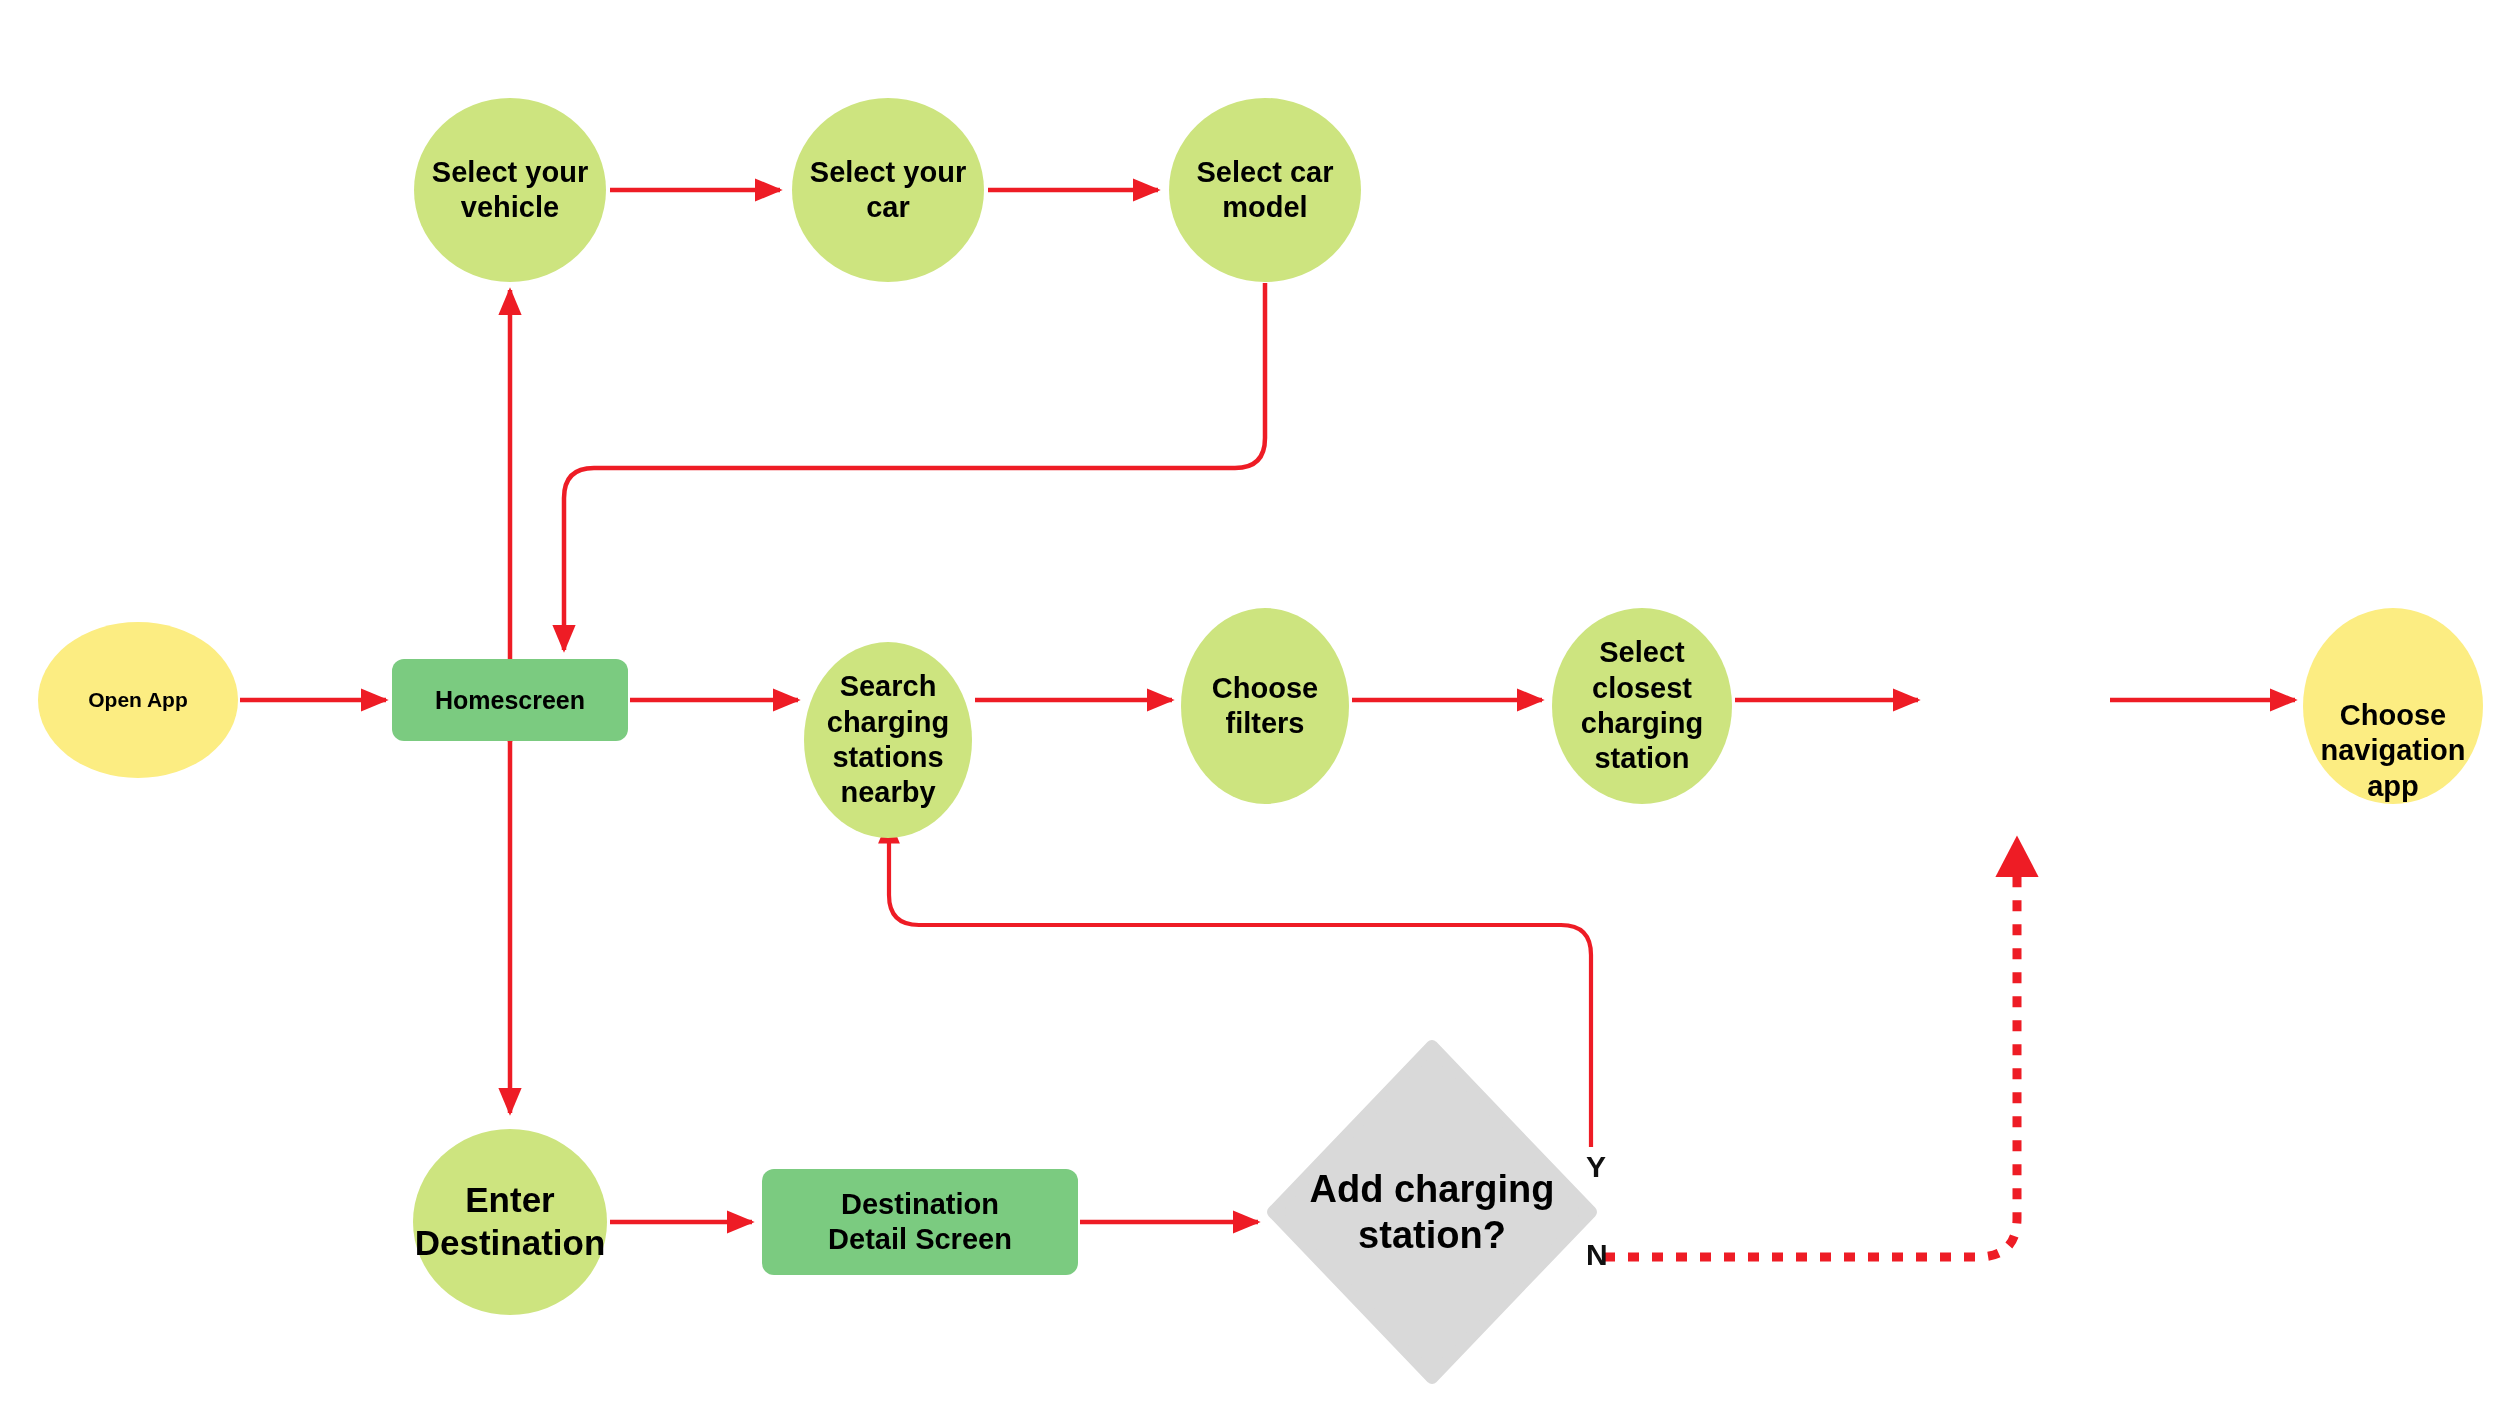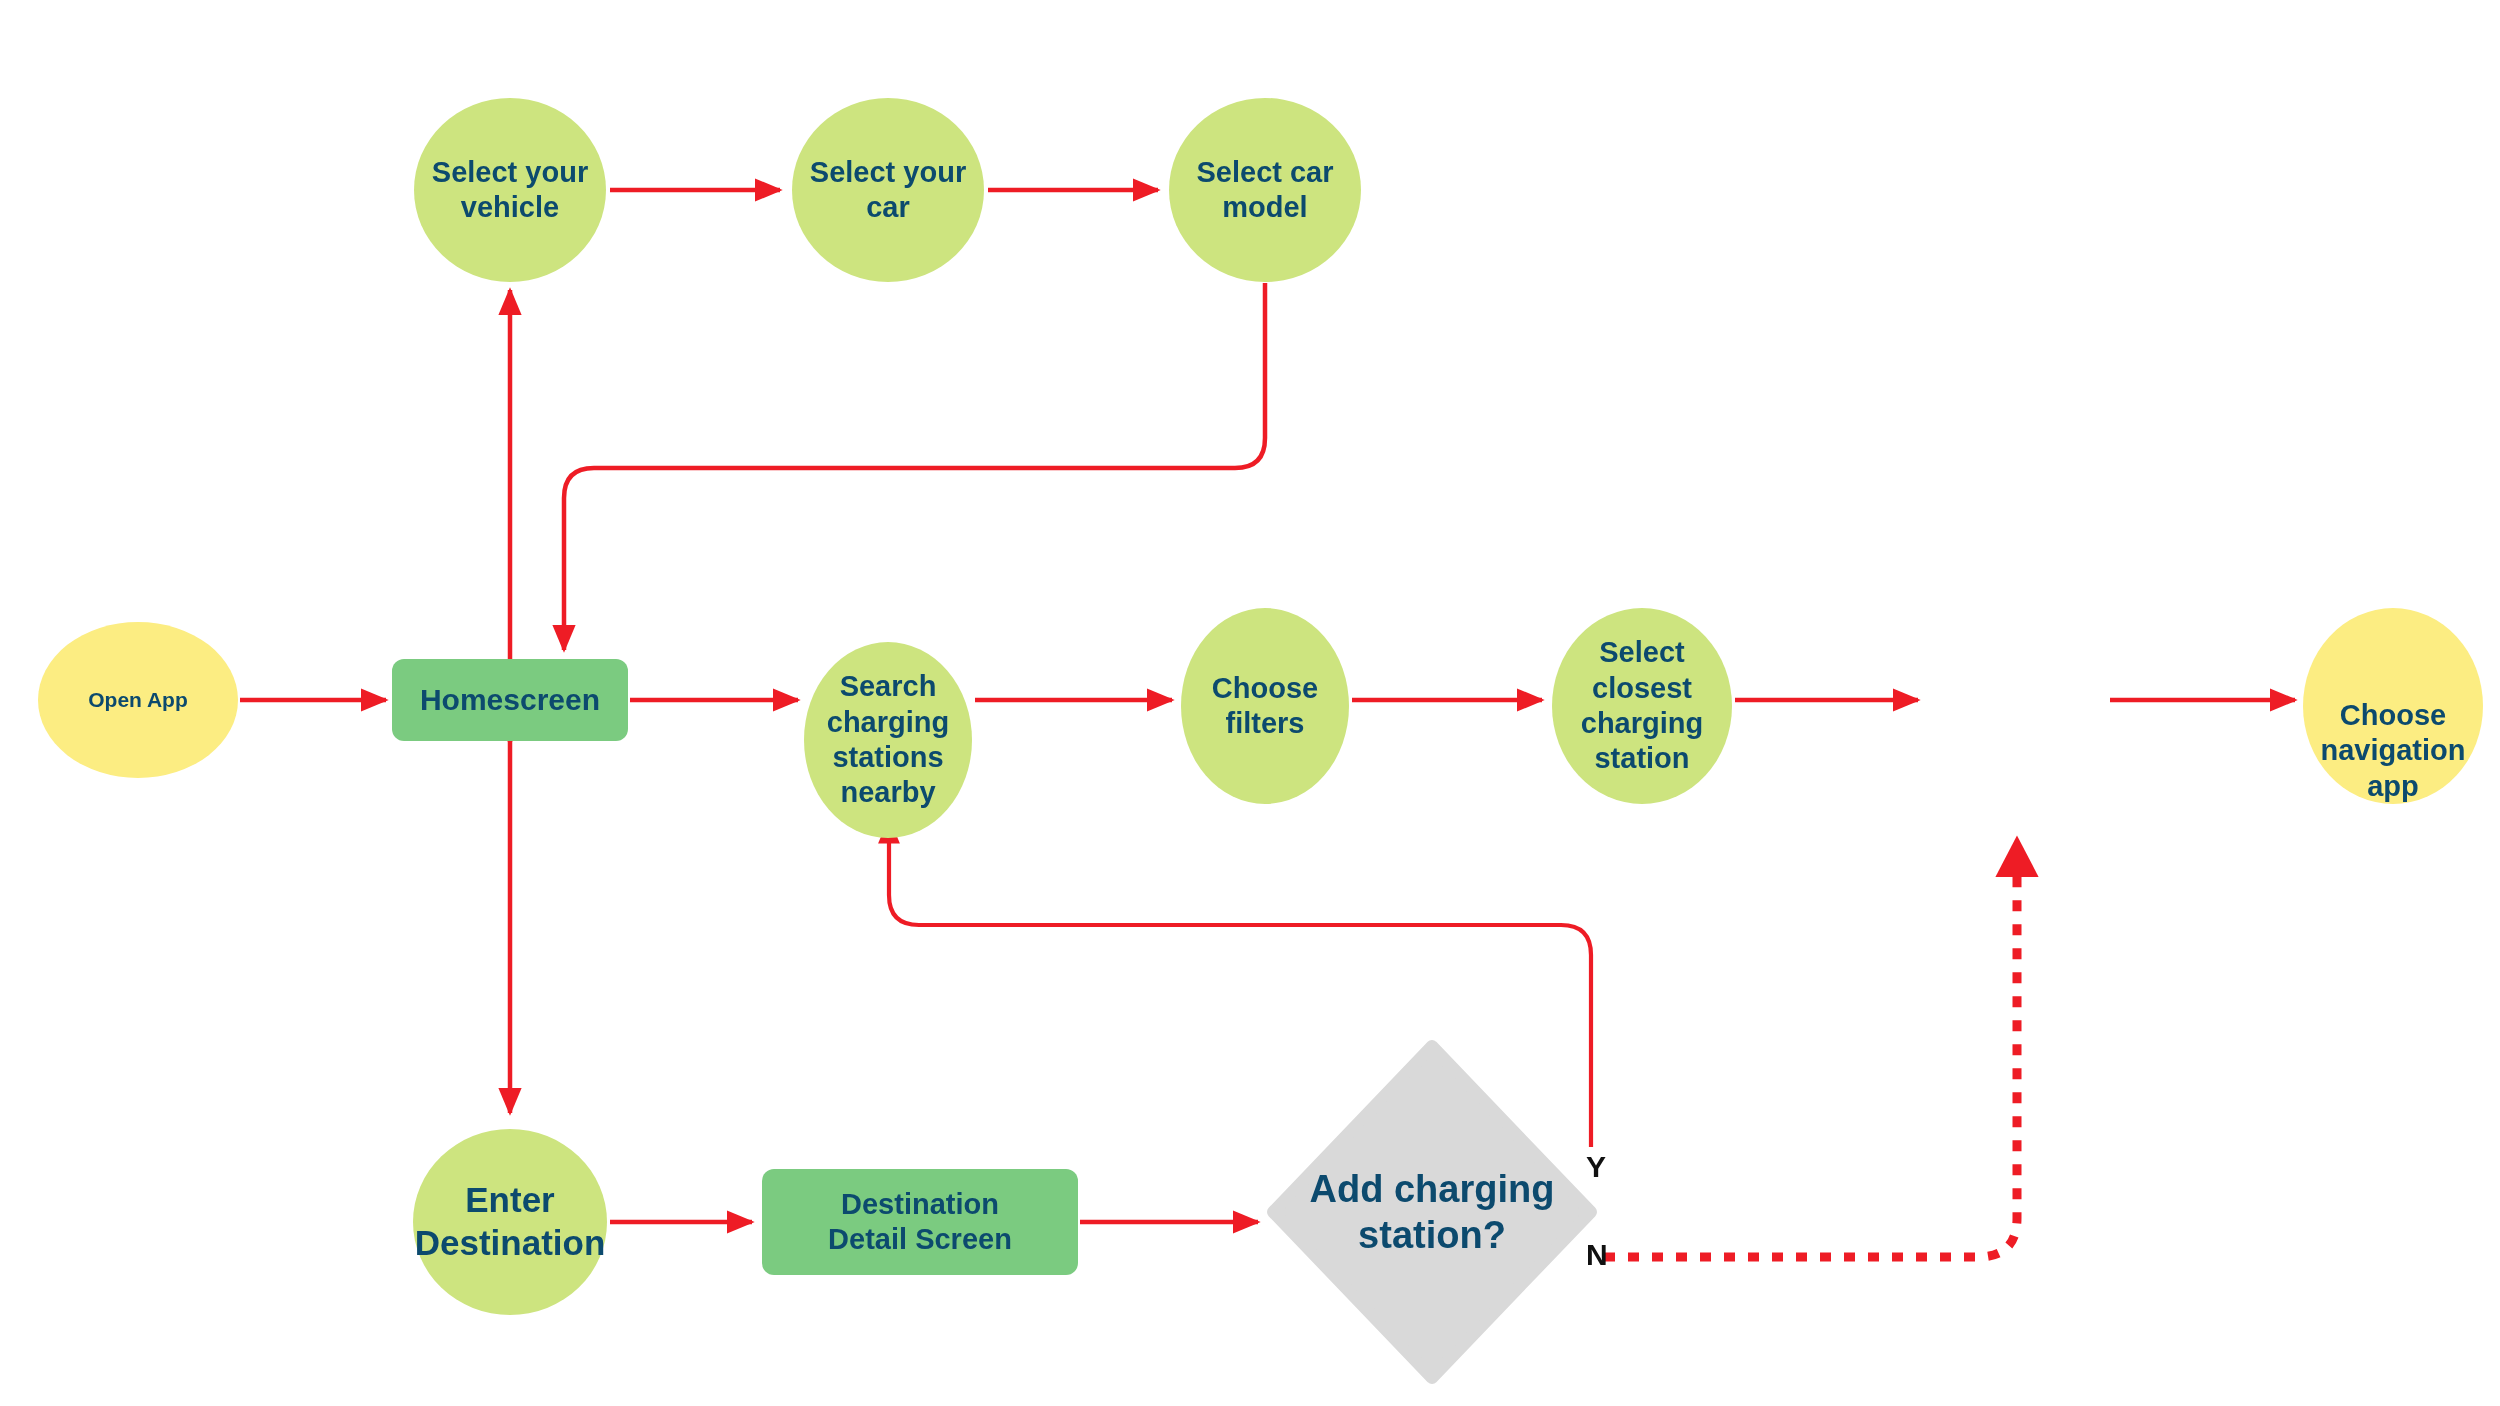--- a/index.html
+++ b/index.html
@@ -24,21 +24,21 @@
     left: 0;
     width: 2500px;
     height: 1406px;
   }
   .node {
     position: absolute;
     display: flex;
     align-items: center;
     justify-content: center;
     text-align: center;
-    color: #0c4a6e;
+    color: #000000;
     font-weight: 700;
     line-height: 1.22;
     box-sizing: border-box;
     z-index: 3;
   }
   .node-ellipse {
     border-radius: 50%;
   }
   .node-rect {
     border-radius: 12px;
@@ -113,21 +113,21 @@
 
     <path d="M 1591,1147 L 1591,955 Q 1591,925 1561,925 L 919,925 Q 889,925 889,895 L 889,820" fill="none" stroke="#ee1c25" stroke-width="4.2" marker-end="url(#arrowhead)"></path>
 
     <path d="M 1604,1257 L 1978,1257 Q 2017,1257 2017,1218 L 2017,840" fill="none" stroke="#ee1c25" stroke-width="9" stroke-dasharray="11 13" stroke-linecap="butt" marker-end="url(#arrowhead-big)"></path>
   </svg>
 
   <div class="node node-ellipse" id="n-open-app" style="left: 38px; top: 622px; width: 200px; height: 156px; font-size: 21px; background: rgb(252, 237, 130);">
     <span class="node-label">Open App</span>
   </div>
 
-  <div class="node node-rect" id="n-homescreen" style="left: 392px; top: 659px; width: 236px; height: 82px; font-size: 30px; background: rgb(123, 203, 128);">
+  <div class="node node-rect" id="n-homescreen" style="left: 392px; top: 659px; width: 236px; height: 82px; font-size: 25px; background: rgb(123, 203, 128);">
     <span class="node-label">Homescreen</span>
   </div>
 
   <div class="node node-ellipse" id="n-select-vehicle" style="left: 414px; top: 98px; width: 192px; height: 184px; font-size: 29px; background: rgb(205, 228, 127);">
     <span class="node-label">Select your
 vehicle</span>
   </div>
 
   <div class="node node-ellipse" id="n-select-car" style="left: 792px; top: 98px; width: 192px; height: 184px; font-size: 29px; background: rgb(205, 228, 127);">
     <span class="node-label">Select your

